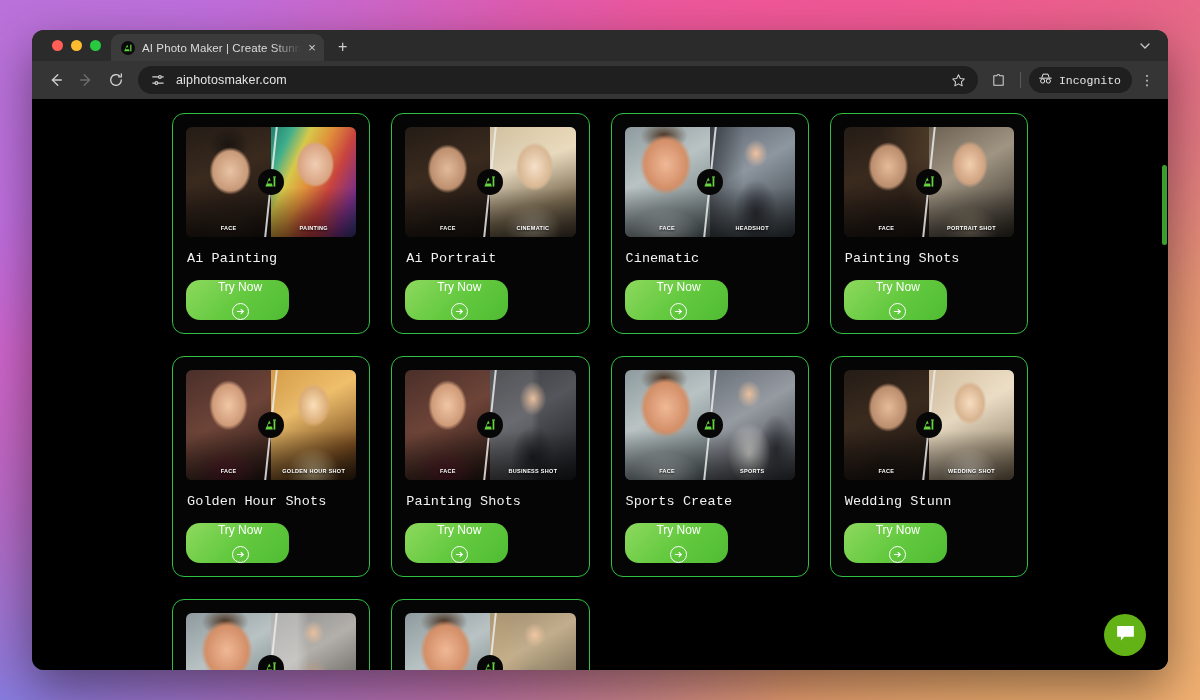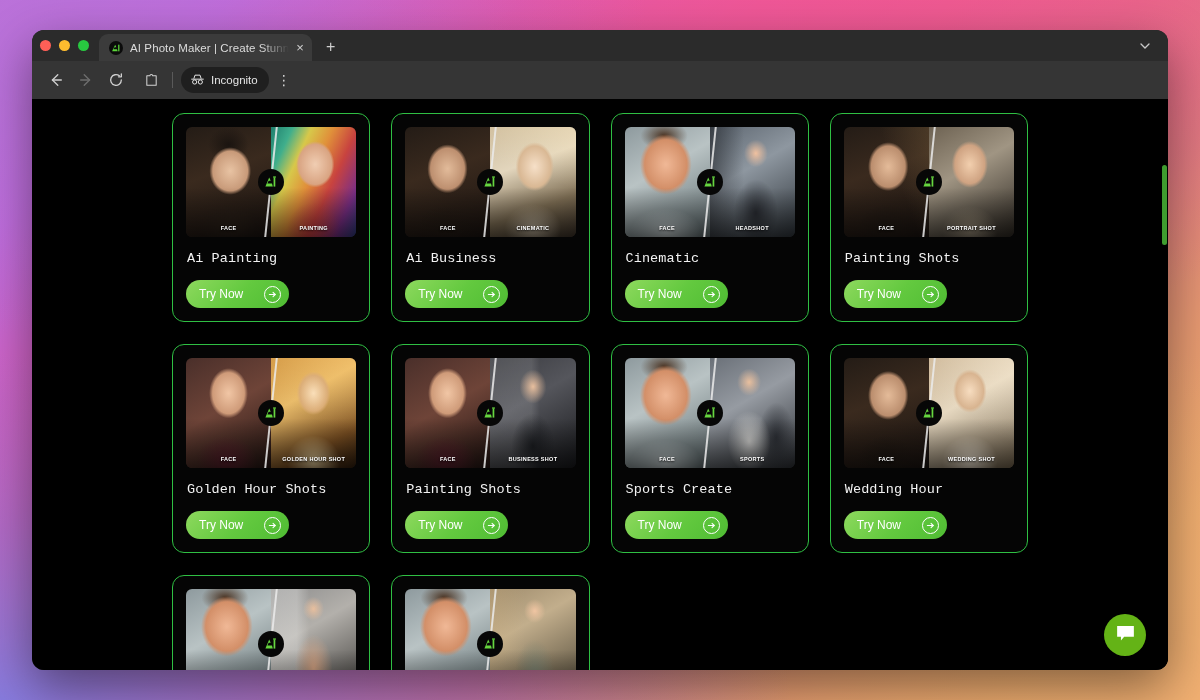--- a/index.html
+++ b/index.html
@@ -44,21 +44,21 @@
     overflow: hidden;
     box-shadow: 0 18px 50px rgba(0,0,0,0.45);
     display: flex; flex-direction: column;
   }
 
   
   .tabstrip {
     height: 31px;
     background: #2b2b2b;
     display: flex; align-items: flex-end;
-    padding-left: 4px;
+    padding-left: 16px;
     flex: 0 0 auto;
     position: relative;
   }
   .traffic { display: flex; align-items: center; gap: 8px; padding: 0 10px 10px 4px; }
   .dot { width: 11px; height: 11px; border-radius: 50%; }
   .dot.red { background: #ff5f57; }
   .dot.yellow { background: #febc2e; }
   .dot.green { background: #28c840; }
 
   .tab {
@@ -130,20 +130,21 @@
   }
   .tb-sep { width: 1px; height: 16px; background: #5a5a5a; margin: 0 6px; }
   .incognito-pill {
     height: 26px;
     background: #1f1f1f;
     border-radius: 13px;
     display: flex; align-items: center; gap: 6px;
     padding: 0 11px 0 9px;
     color: #e4e4e4; font-size: 11.5px;
     margin-right: 2px;
+    font-family: Liberation Mono, monospace;
   }
   .kebab { color: #d4d4d4; font-size: 14px; width: 22px; text-align: center; line-height: 1; letter-spacing: 0; }
 
   
   .viewport {
     flex: 1 1 auto;
     background: #000;
     position: relative;
     overflow: hidden;
   }
@@ -208,29 +209,30 @@
   }
   .card-title {
     color: #f2f2f2;
     font-size: 13.5px;
     margin: 14px 0 0 1px;
     letter-spacing: .1px;
     font-family: Liberation Mono, monospace;
   }
   .try-btn {
     margin-top: 14px;
-    height: 28px;
+    height: 40px;
     width: 103px;
     border-radius: 14px;
     background: linear-gradient(135deg, #8ed95e 0%, #63c93f 52%, #4fbc33 100%);
     display: flex; align-items: center;
     justify-content: space-between;
     padding: 0 8px 0 13px;
     color: #fff;
     font-size: 12px;
+    flex-direction: column;
   }
   .try-btn .arrow-circle {
     width: 17px; height: 17px; border-radius: 50%;
     border: 1.3px solid #fff;
     display: flex; align-items: center; justify-content: center;
     flex: 0 0 auto;
   }
 
   
   .scrollbar-track {
@@ -348,20 +350,35 @@
           <path d="M3 9 L13 9" stroke="currentColor" stroke-width="1.5" fill="none" stroke-linecap="round"></path>
         </svg>
     </span>
     <span class="navbtn">
       <svg width="16" height="16" viewBox="0 0 18 18">
           <path d="M15 9 A6 6 0 1 1 12.8 4.3" stroke="currentColor" stroke-width="1.5" fill="none" stroke-linecap="round"></path>
           <path d="M15 2.2 L15 5.4 L11.8 5.4" stroke="currentColor" stroke-width="1.5" fill="none" stroke-linecap="round" stroke-linejoin="round"></path>
         </svg>
     </span>
 
+    <div class="omnibox">
+      <span class="tb-icon" style="width:18px;height:18px">
+        <svg width="14" height="14" viewBox="0 0 16 16">
+          <path d="M2 4.5 H9 M11.5 4.5 H14 M2 11.5 H5 M7.5 11.5 H14" stroke="#cfcfcf" stroke-width="1.3" stroke-linecap="round"></path>
+          <circle cx="10.2" cy="4.5" r="1.6" stroke="#cfcfcf" stroke-width="1.3" fill="none"></circle>
+          <circle cx="6.2" cy="11.5" r="1.6" stroke="#cfcfcf" stroke-width="1.3" fill="none"></circle>
+        </svg>
+      </span>
+      <span class="url" title="Search Google or type a URL">aiphotosmaker.com</span>
+      <span class="tb-icon">
+        <svg width="15" height="15" viewBox="0 0 16 16">
+            <path d="M8 1.8 L9.9 5.8 L14.2 6.4 L11.1 9.4 L11.9 13.7 L8 11.6 L4.1 13.7 L4.9 9.4 L1.8 6.4 L6.1 5.8 Z" stroke="#d4d4d4" stroke-width="1.1" fill="none" stroke-linejoin="round"></path>
+          </svg>
+      </span>
+    </div>
 
     <span class="tb-icon" style="margin-left:6px">
       <svg width="15" height="15" viewBox="0 0 16 16">
           <path d="M3 3 H6.3 a1.5 1.5 0 1 1 3 0 H13 V13 H3 Z" stroke="#d4d4d4" stroke-width="1.1" fill="none" stroke-linejoin="round"></path>
         </svg>
     </span>
     <span class="tb-sep"></span>
 
     <div class="incognito-pill">
       <span>
@@ -429,21 +446,21 @@
           </div>
           <div class="divider"></div>
           <div class="ai-badge">
             <svg width="14" height="14" viewBox="0 0 14 14">
                 <path d="M1.4 11.6 L5.2 2.4 L6.7 5.8 L4.6 5.8 L3.4 8.5 L8 8.5 L8.8 11.6 Z" fill="#66d63f"></path>
                 <rect x="9.6" y="2.4" width="1.7" height="9.2" fill="#66d63f"></rect>
                 <rect x="9.1" y="1.4" width="2.8" height="1.2" fill="#66d63f"></rect>
               </svg>
           </div>
         </div>
-        <div class="card-title">Ai Business</div>
+        <div class="card-title">Ai Portrait</div>
         <div class="try-btn">
           <span>Try Now</span>
           <span class="arrow-circle">
             <svg width="9" height="9" viewBox="0 0 10 10">
                 <path d="M1.5 5 H8" stroke="#fff" stroke-width="1.2" stroke-linecap="round"></path>
                 <path d="M5.6 2.6 L8 5 L5.6 7.4" stroke="#fff" stroke-width="1.2" fill="none" stroke-linecap="round" stroke-linejoin="round"></path>
               </svg>
           </span>
         </div>
       </div>
@@ -627,21 +644,21 @@
           </div>
           <div class="divider"></div>
           <div class="ai-badge">
             <svg width="14" height="14" viewBox="0 0 14 14">
                 <path d="M1.4 11.6 L5.2 2.4 L6.7 5.8 L4.6 5.8 L3.4 8.5 L8 8.5 L8.8 11.6 Z" fill="#66d63f"></path>
                 <rect x="9.6" y="2.4" width="1.7" height="9.2" fill="#66d63f"></rect>
                 <rect x="9.1" y="1.4" width="2.8" height="1.2" fill="#66d63f"></rect>
               </svg>
           </div>
         </div>
-        <div class="card-title">Wedding Hour</div>
+        <div class="card-title">Wedding Stunn</div>
         <div class="try-btn">
           <span>Try Now</span>
           <span class="arrow-circle">
             <svg width="9" height="9" viewBox="0 0 10 10">
                 <path d="M1.5 5 H8" stroke="#fff" stroke-width="1.2" stroke-linecap="round"></path>
                 <path d="M5.6 2.6 L8 5 L5.6 7.4" stroke="#fff" stroke-width="1.2" fill="none" stroke-linecap="round" stroke-linejoin="round"></path>
               </svg>
           </span>
         </div>
       </div>

